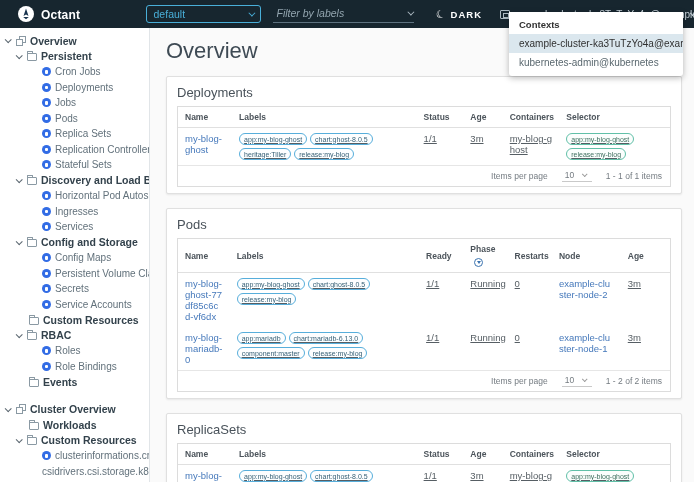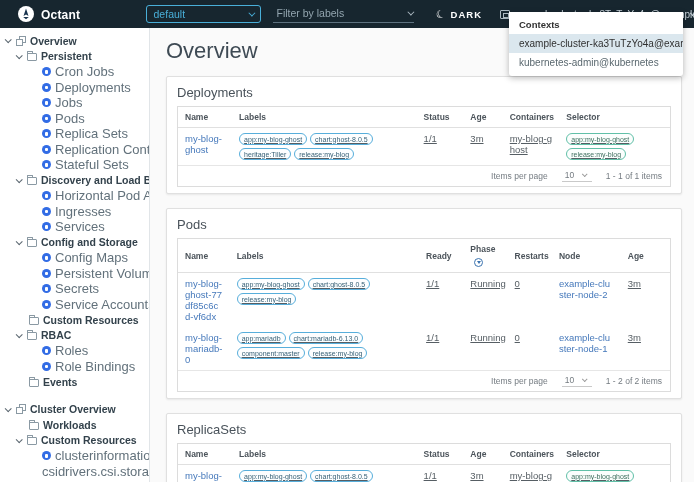--- a/index.html
+++ b/index.html
@@ -12,21 +12,21 @@
   .logo-wrap { display:flex; align-items:flex-end; gap:7px; padding-left:18px; width:152px; }
   .logo-circle { width:16px; height:16px; flex:none; }
   .app-title { color:#ffffff; font-size:12px; font-weight:bold; letter-spacing:.2px; }
   .ns-select { width:120px; height:18px; border:1px solid #49afd9; border-radius:3px;
                display:flex; align-items:center; justify-content:space-between;
                padding:0 7px; color:#49afd9; font-size:10.5px; }
   .ns-caret { width:5px; height:5px; border-right:1.4px solid #49afd9; border-bottom:1.4px solid #49afd9;
               transform:rotate(45deg) translateY(-2px); }
   .filter-wrap { margin-left:12px; width:148px; border-bottom:1px solid #5e7280;
                  display:flex; align-items:center; justify-content:space-between;
-                 padding:2px 2px 3px 4px; }
+                 padding:2px 2px 3px 4px;font-style:italic; }
   .filter-text { color:#93a5af; font-size:10.5px; }
   .chev-light { width:5px; height:5px; border-right:1.3px solid #aebbc3; border-bottom:1.3px solid #aebbc3;
                 transform:rotate(45deg) translateY(-2px); }
   .dark-toggle { display:flex; align-items:center; gap:5px; margin-left:22px; cursor:default; }
   .moon { color:#ffffff; font-size:11px; transform:rotate(-15deg); }
   .dark-label { color:#ffffff; font-size:9.5px; font-weight:bold; letter-spacing:1px; }
   .ctx-chooser { display:flex; align-items:center; gap:5px; margin-left:18px; }
   .cluster-icon { width:10px; height:9px; border:1px solid #aebbc3; border-radius:1px; position:relative; flex:none; }
   .cluster-icon::after { content:""; position:absolute; left:2px; top:2px; width:4px; height:3px; border:1px solid #aebbc3; }
   .ctx-label { color:#c6d1d8; font-size:10px; max-width:170px; white-space:nowrap; }
@@ -38,21 +38,21 @@
               border-radius:0 0 3px 3px; box-shadow:0 2px 6px rgba(0,0,0,.28); z-index:50;
               padding:5px 0 4px; }
   .ctx-menu-title { font-size:9.5px; font-weight:bold; color:#313131; padding:2px 10px 4px; }
   .ctx-item { font-size:10px; color:#5a686f; padding:4px 10px; white-space:nowrap; overflow:hidden; }
   .ctx-item.sel { background:#dbe7ee; color:#313131; }
 
   
   .sidebar { position:absolute; top:28px; left:0; width:150px; bottom:0; background:#fff;
              border-right:1px solid #e1e5e8; padding-top:5px; overflow:hidden; }
   .nav-row { height:15.5px; display:flex; align-items:center; gap:4px; white-space:nowrap; overflow:hidden; }
-  .nav-label { font-size:13px; color:#62717b; }
+  .nav-label { font-size:10px; color:#62717b; }
   .nav-row.grp .nav-label { font-weight:bold; color:#33424c; font-size:10.5px; }
   .lvl0 { padding-left:5px; }
   .lvl1 { padding-left:16px; }
   .lvl1.nochev { padding-left:29px; }
   .lvl2 { padding-left:42px; }
   .gap-before { margin-top:12px; }
   .chev { width:5px; height:5px; border-right:1.4px solid #5b6770; border-bottom:1.4px solid #5b6770;
           transform:rotate(45deg) translateY(-1px); flex:none; margin-right:2px; }
   .folder-icon { width:10px; height:8px; border:1px solid #8a99a3; border-radius:1px; position:relative; flex:none; margin-top:2px; }
   .folder-icon::before { content:""; position:absolute; top:-3px; left:-1px; width:4px; height:2px;

